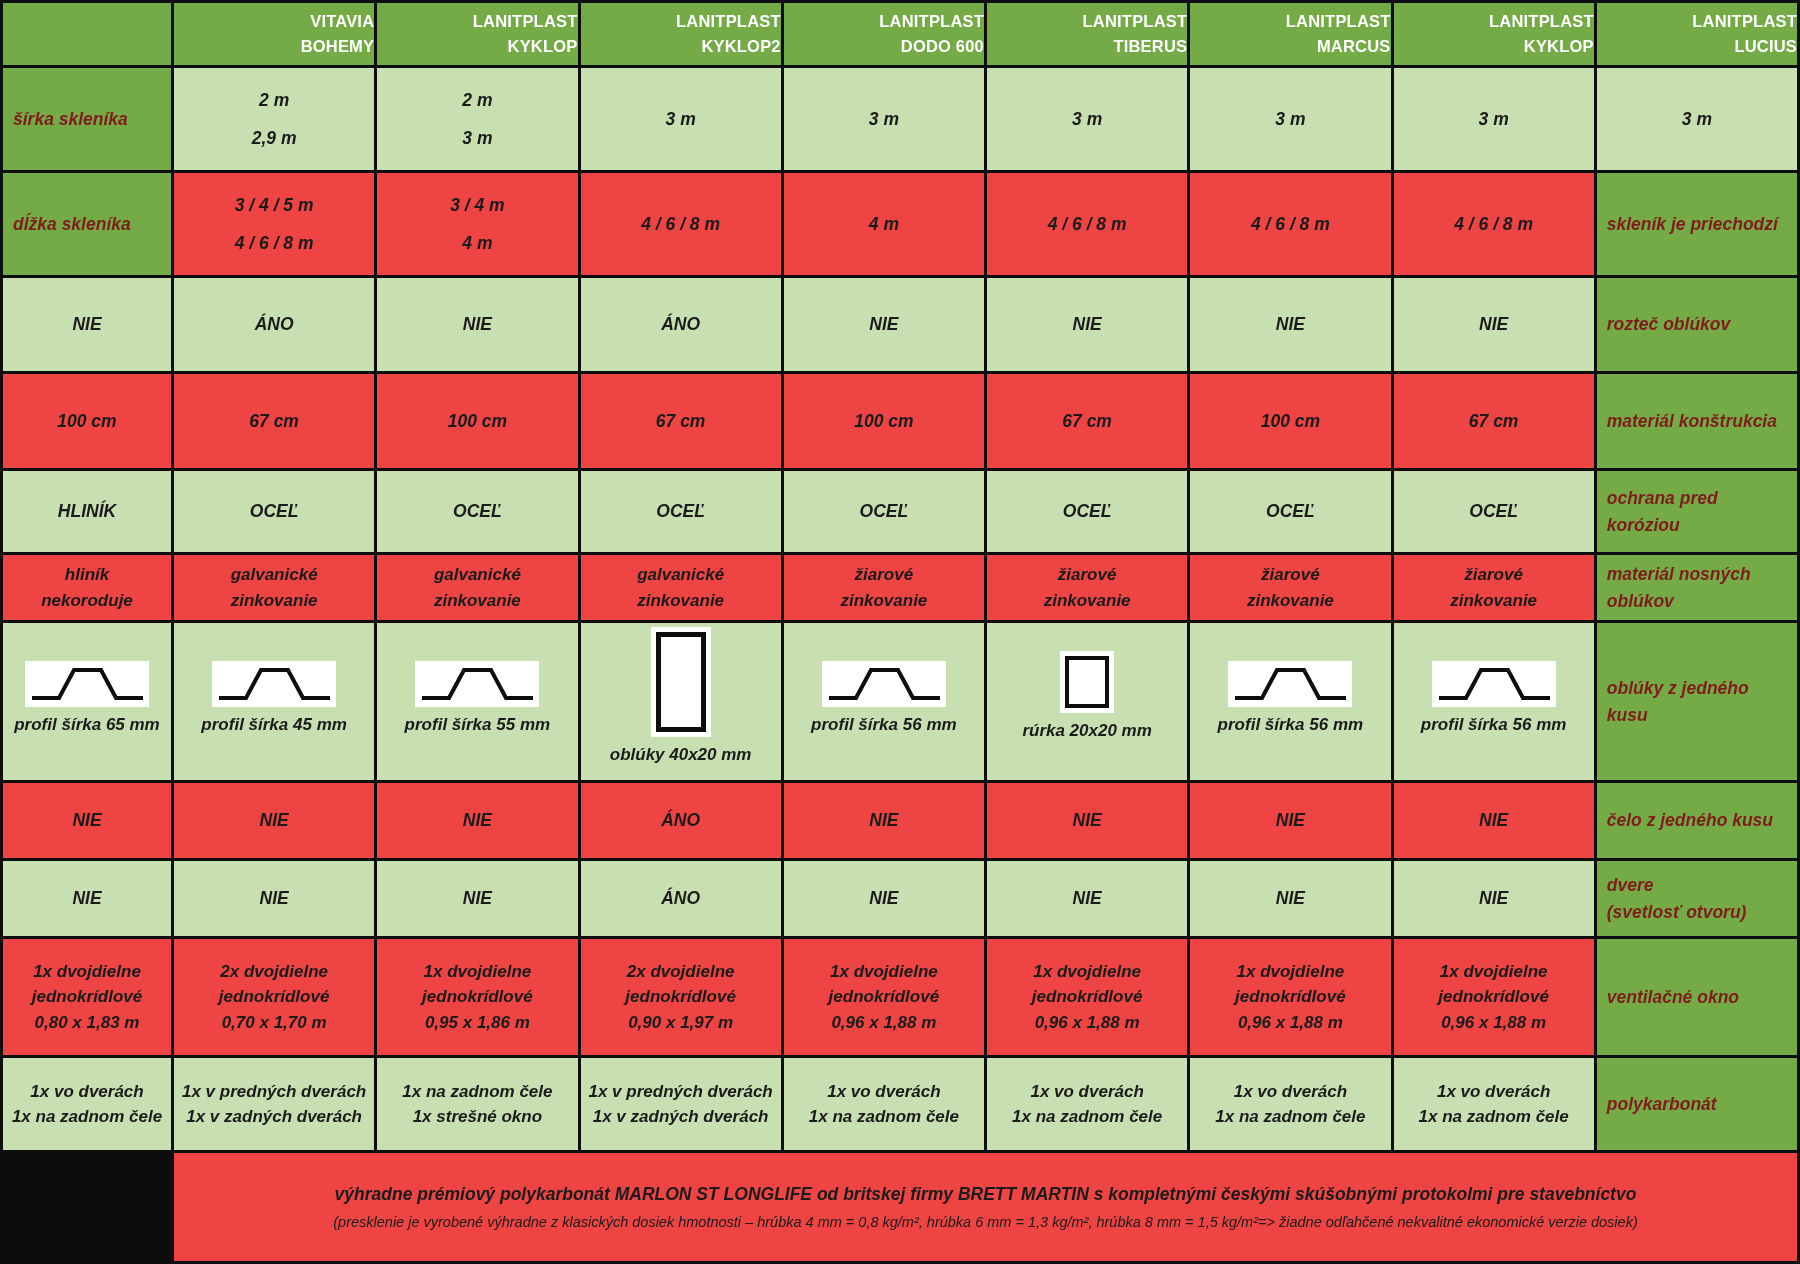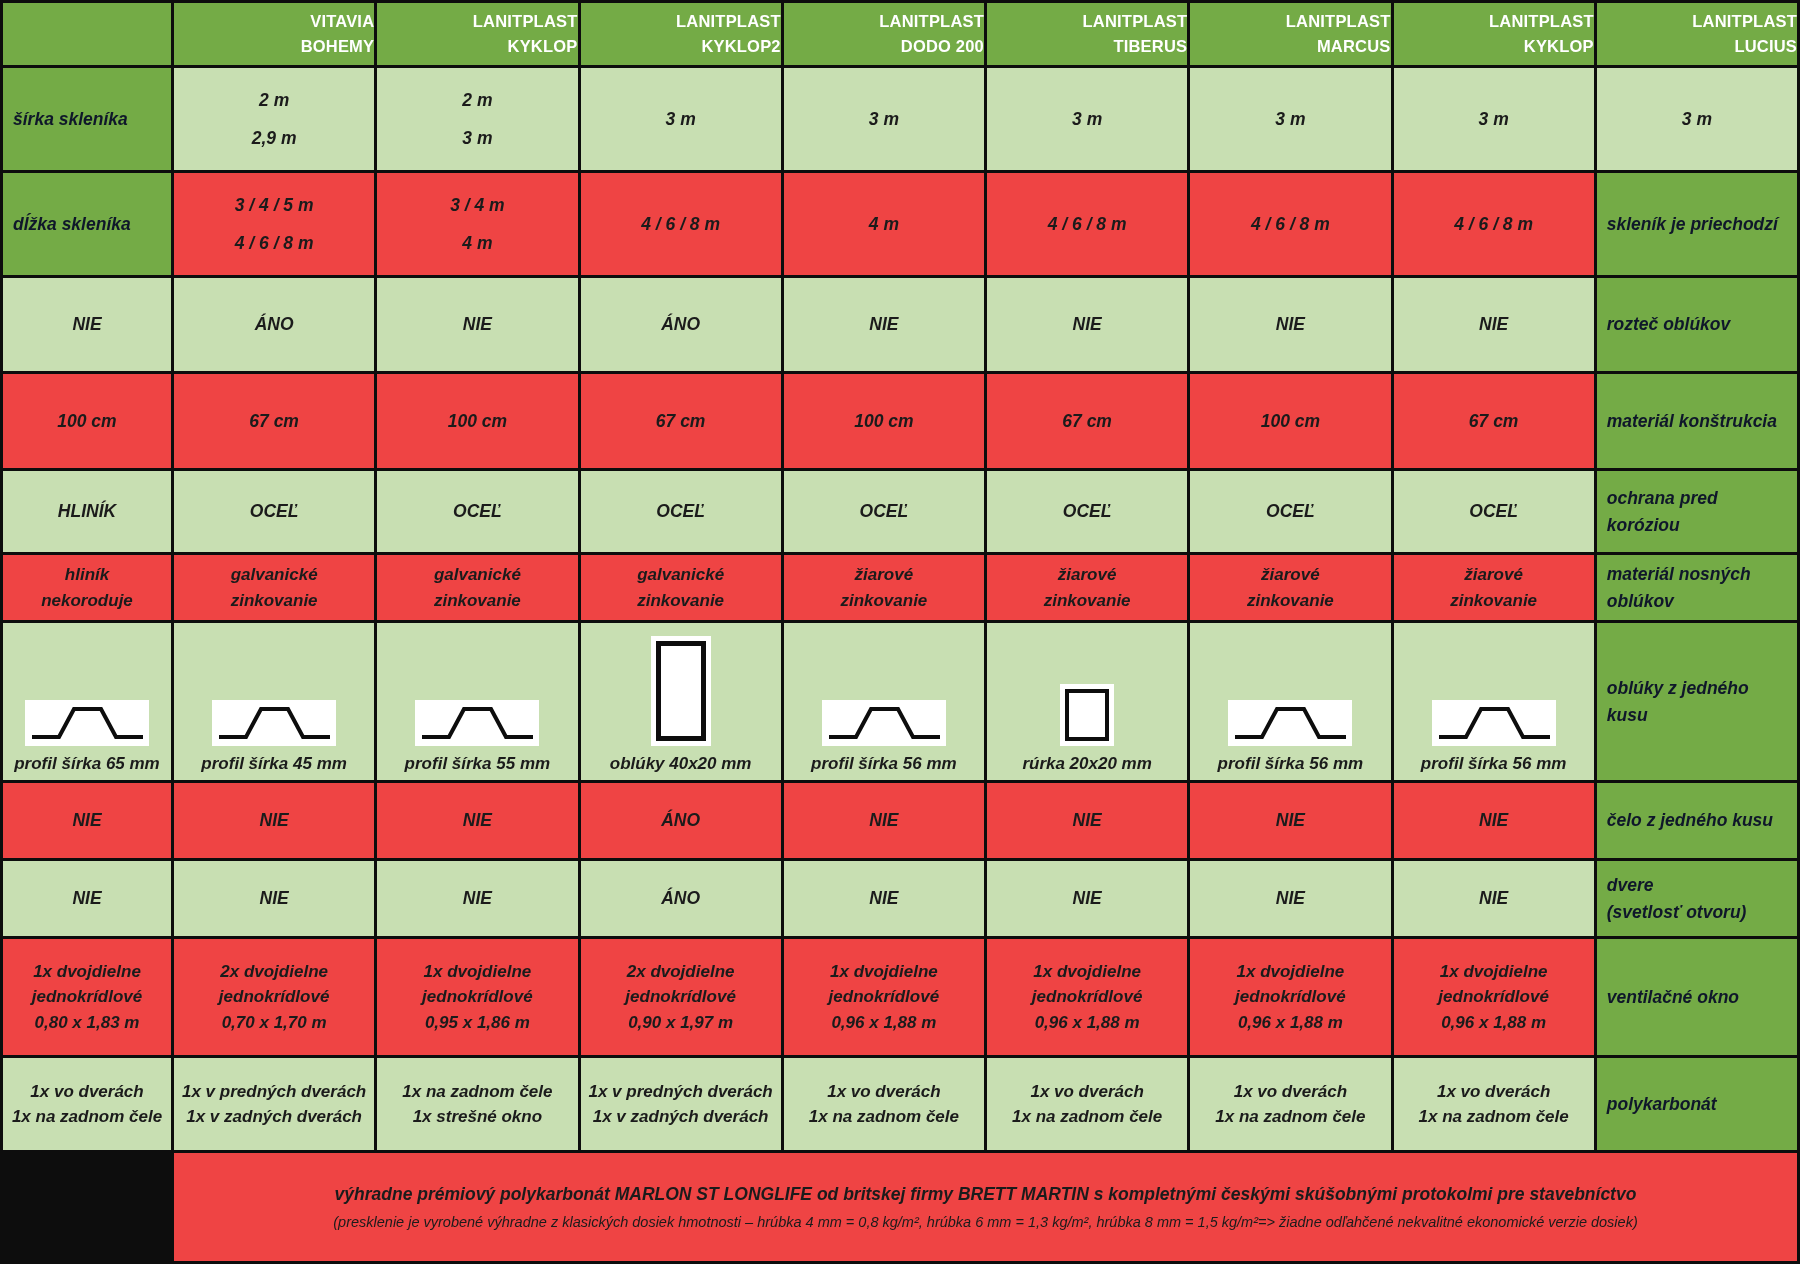--- a/index.html
+++ b/index.html
@@ -9,34 +9,34 @@
     grid-template-columns:168px repeat(8,1fr);
     grid-template-rows:62px 102px 102px 93px 94px 81px 65px 157px 75px 75px 116px 92px minmax(0,1fr);
     gap:3px;background:#0d0d0d;border:3px solid #0d0d0d;
   }
   .hd{
     background:#74ab46;color:#ffffff;
     display:flex;flex-direction:column;align-items:flex-end;justify-content:center;
     gap:6px;font-weight:bold;font-size:16.5px;letter-spacing:.2px;text-align:center;
   }
   .lbl{
-    background:#74ab46;color:#0f172a;
+    background:#74ab46;color:#7f1d1d;
     display:flex;align-items:center;
     padding:0 6px 0 10px;
     font-weight:bold;font-style:italic;font-size:17.5px;line-height:1.5;
     white-space:pre-line;
   }
   .cell{
     display:flex;flex-direction:column;align-items:center;justify-content:center;
     text-align:center;font-weight:bold;font-size:17.5px;color:#1b1b1b;line-height:1.5;
   }
   .c-m{background:#c8dfb2;font-style:italic;}
   .c-l{background:#ef4444;font-style:italic;}
   .two{justify-content:space-evenly;padding:6px 0;}
-  .profile{justify-content:flex-end;padding-bottom:4px;gap:5px;}
+  .profile{justify-content:center;padding-bottom:4px;gap:5px;}
   .cap{font-size:17px;}
   .hat{display:block;}
   .tube-tall{width:40px;height:90px;background:#ffffff;border:5px solid #0d0d0d;box-shadow:0 0 0 5px #ffffff;margin-bottom:5px;}
   .tube-sq{width:36px;height:44px;background:#ffffff;border:4px solid #0d0d0d;box-shadow:0 0 0 5px #ffffff;margin-bottom:5px;}
   .poly{grid-column:2/10;gap:6px;padding:4px 16px;}
   .poly .p1{font-size:17.5px;line-height:1.5;}
   .poly .p3{font-size:14.5px;font-weight:normal;line-height:1.35;}
   .vcell{font-size:17px;}
 </style>
 </head>
@@ -52,21 +52,21 @@
   <div class="hd">
       <div>LANITPLAST</div>
       <div>KYKLOP</div>
     </div>
   <div class="hd">
       <div>LANITPLAST</div>
       <div>KYKLOP2</div>
     </div>
   <div class="hd">
       <div>LANITPLAST</div>
-      <div>DODO 200</div>
+      <div>DODO 600</div>
     </div>
   <div class="hd">
       <div>LANITPLAST</div>
       <div>TIBERUS</div>
     </div>
   <div class="hd">
       <div>LANITPLAST</div>
       <div>MARCUS</div>
     </div>
   <div class="hd">

